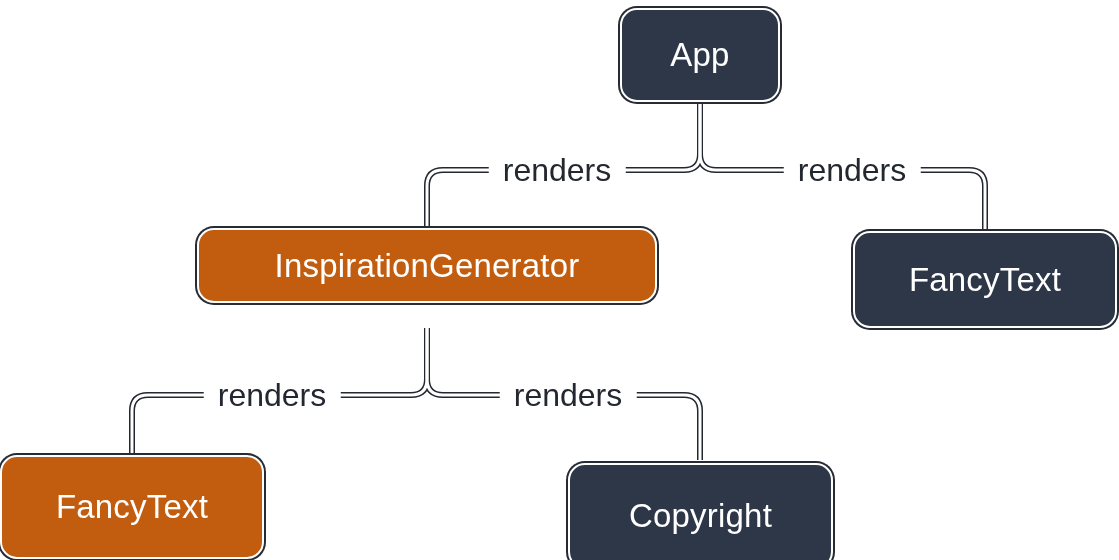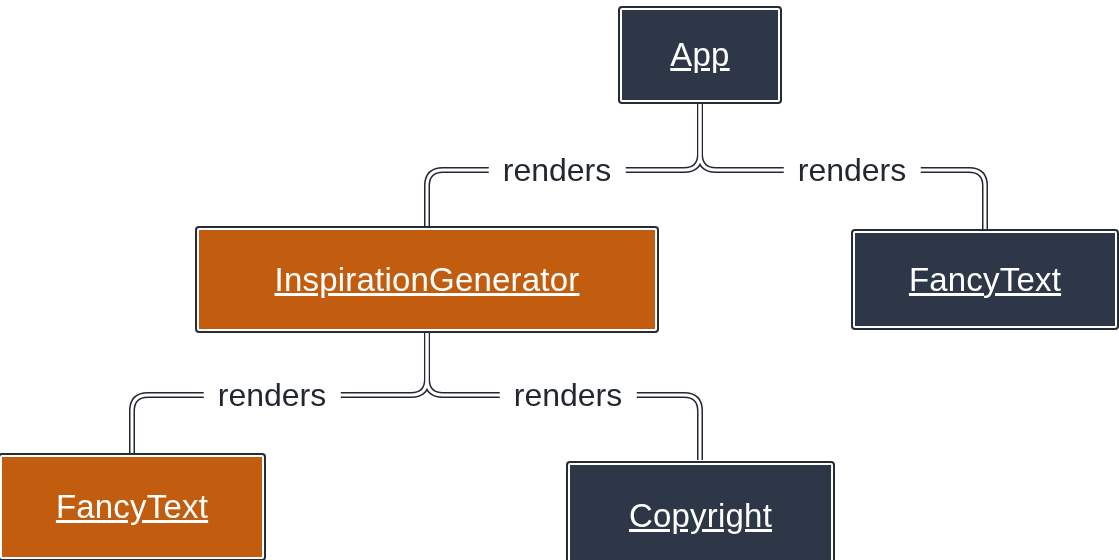--- a/index.html
+++ b/index.html
@@ -33,30 +33,29 @@
   .node {
     position: absolute;
     box-sizing: border-box;
     display: flex;
     align-items: center;
     justify-content: center;
     color: #ffffff;
     font-size: 33px;
     font-weight: 500;
     letter-spacing: 0.2px;
-    border-radius: 2px;
+    border-radius: 17px;
     border: 2.5px solid #ffffff;
     box-shadow: 0 0 0 2px #262b34;
-    text-decoration: underline;
   }
   .node.dark   { background: #2d3748; }
   .node.orange { background: #c25d0f; }
 
   .n-app  { left: 620px; top: 8px;   width: 160px; height: 94px; }
-  .n-ig   { left: 197px; top: 228px; width: 460px; height: 103px; }
+  .n-ig   { left: 197px; top: 228px; width: 460px; height: 75px; }
   .n-ft-r { left: 853px; top: 231px; width: 264px; height: 97px; }
   .n-ft-l { left: 0px;   top: 455px; width: 264px; height: 104px; }
   .n-copy { left: 568px; top: 463px; width: 265px; height: 106px; }
 
   .edge-label {
     position: absolute;
     transform: translate(-50%, -50%);
     background: #ffffff;
     color: #23272f;
     font-size: 32px;

